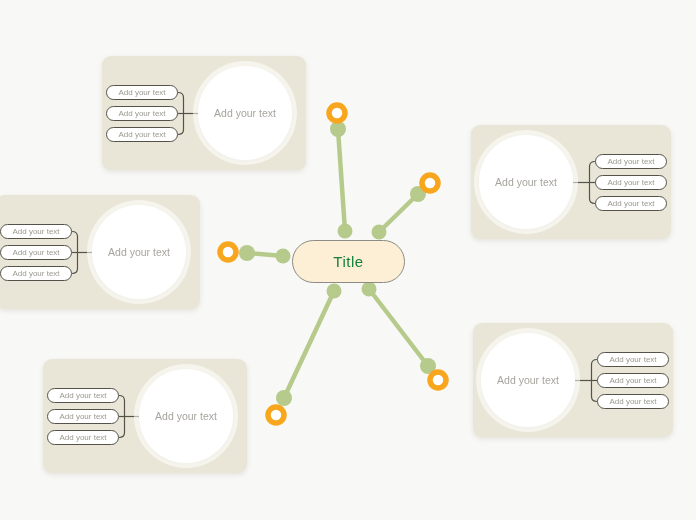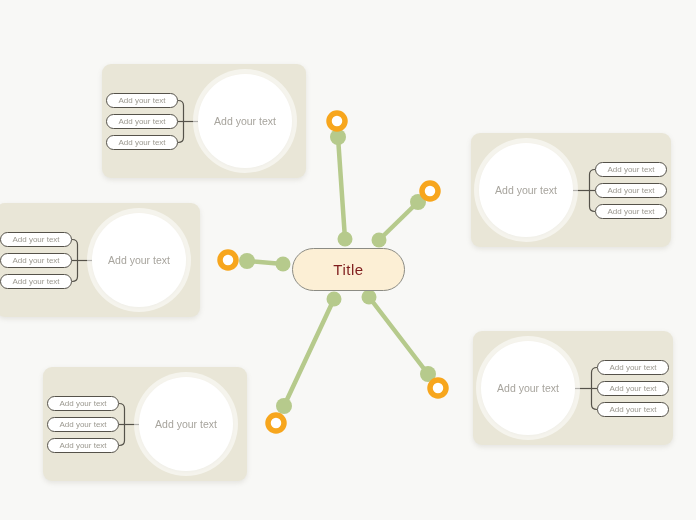--- a/index.html
+++ b/index.html
@@ -7,21 +7,20 @@
     padding: 0;
     background: #f8f8f6;
     font-family: "Liberation Sans", sans-serif;
   }
   .canvas {
     position: relative;
     width: 696px;
     height: 496px;
     background: #f8f8f6;
     overflow: hidden;
-    margin-top: 8px;
   }
   .branches {
     position: absolute;
     left: 0; top: 0;
     z-index: 1;
   }
   .group {
     position: absolute;
     background: #e9e6d7;
     border-radius: 9px;
@@ -76,21 +75,21 @@
     width: 113px; height: 43px;
     box-sizing: border-box;
     background: #fcefd5;
     border: 1.5px solid #8c8c84;
     border-radius: 21.5px;
     display: flex;
     align-items: center;
     justify-content: center;
     font-size: 15px;
     letter-spacing: 0.5px;
-    color: #7f1d1d;
+    color: #15803d;
     z-index: 3;
   }
 </style>
 </head>
 <body>
 
 <div class="canvas">
 
   <svg class="branches" width="696" height="520">
 

